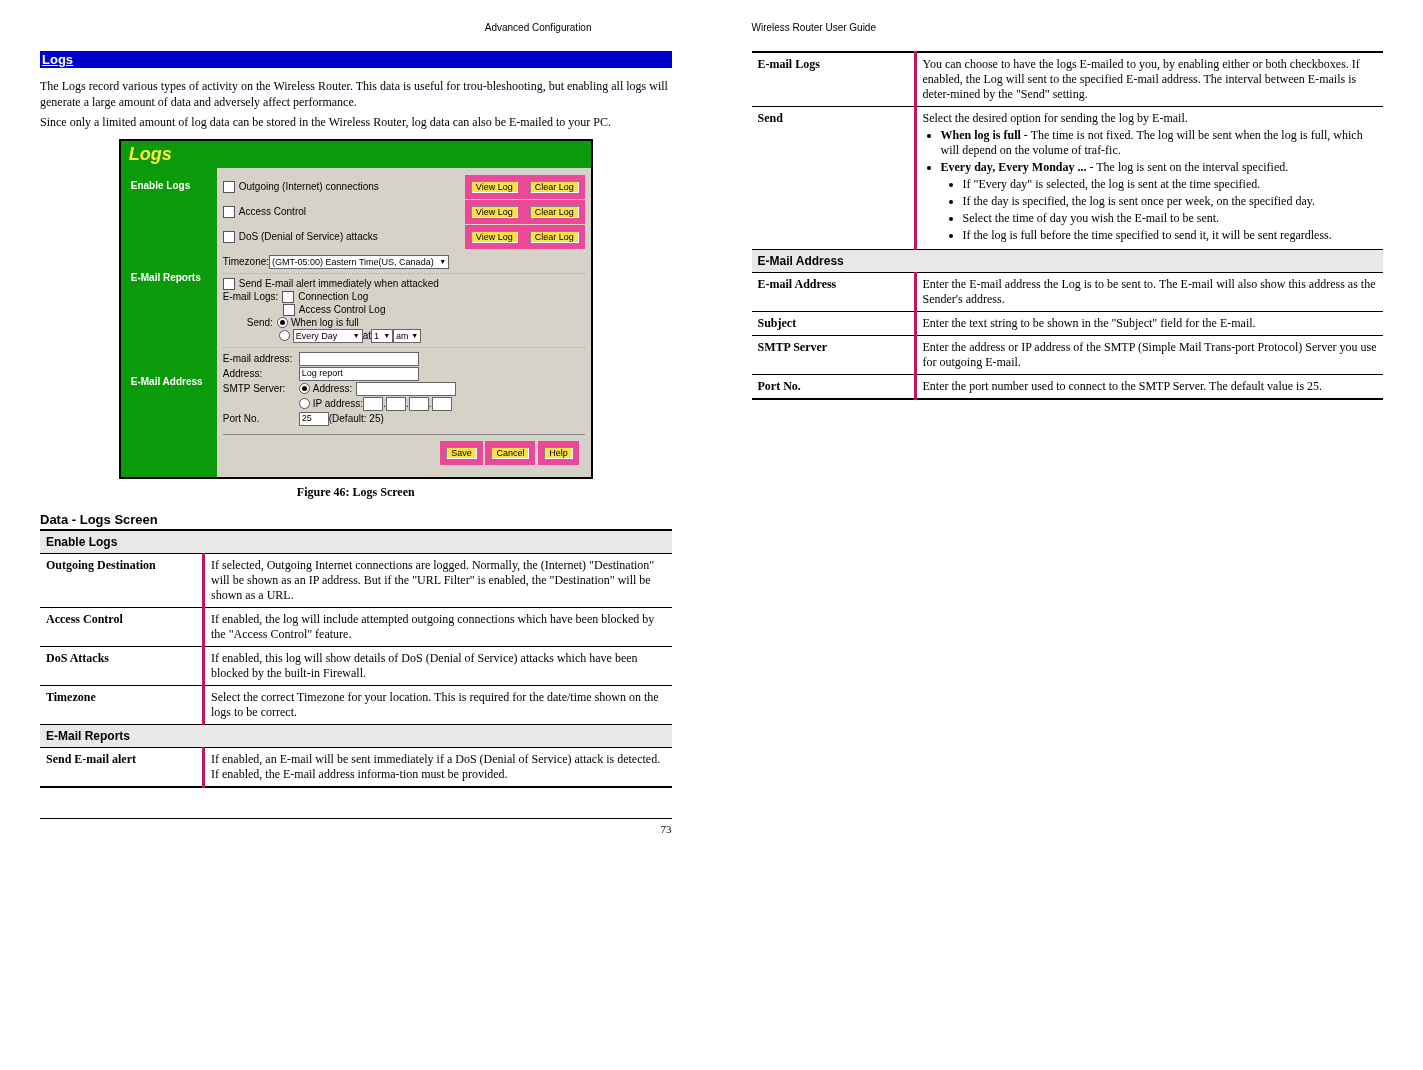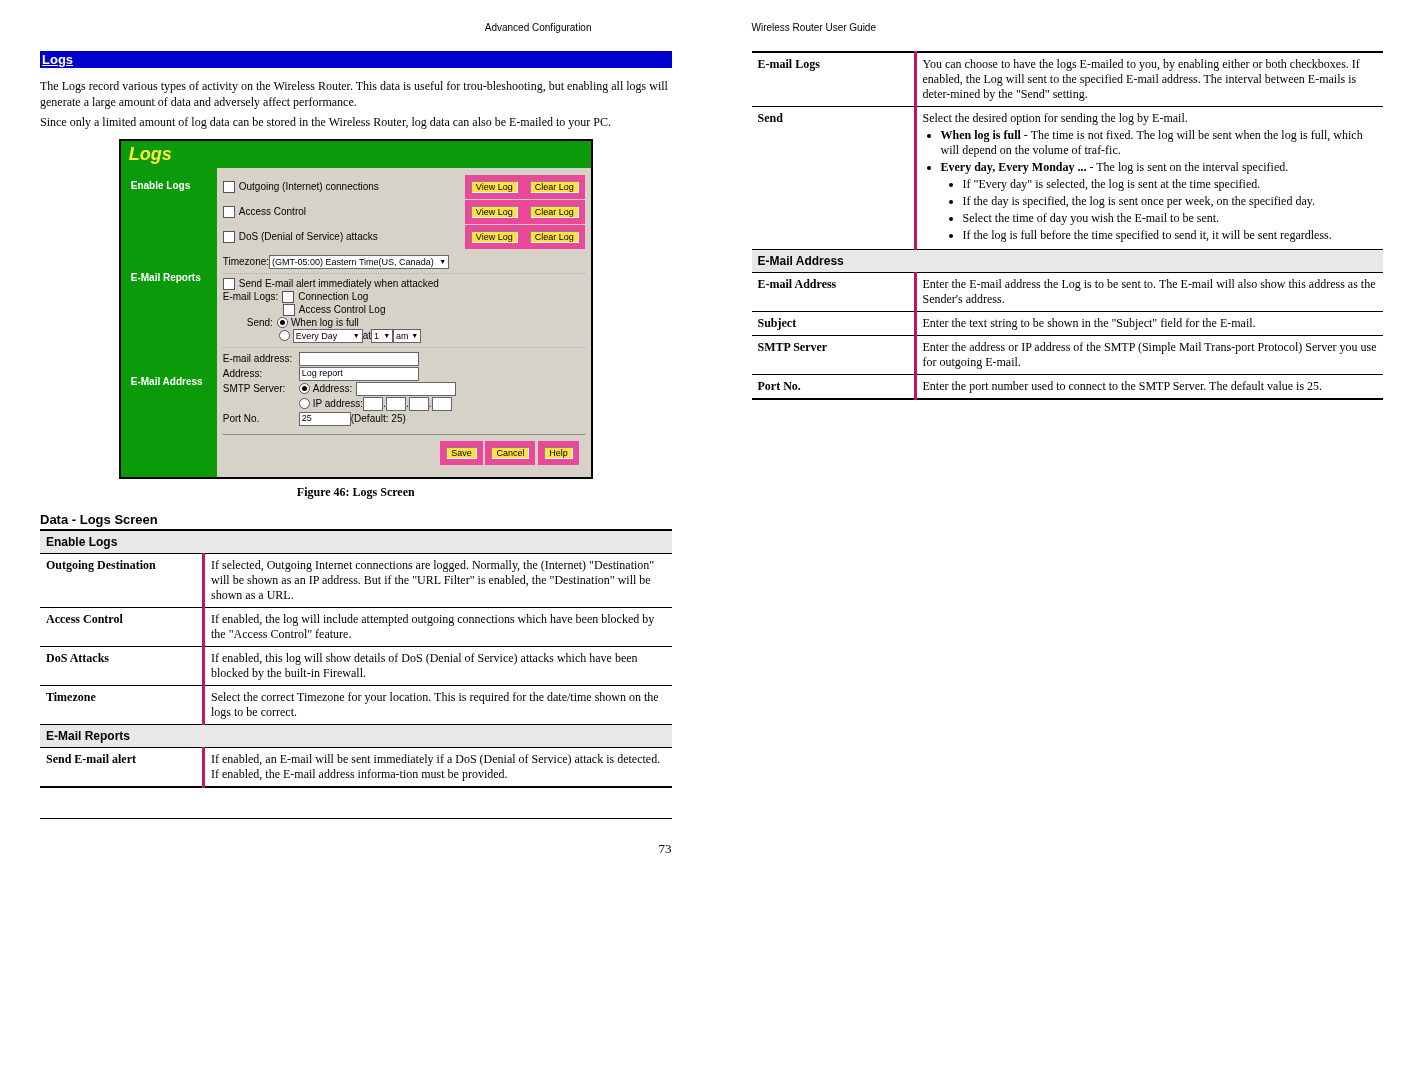--- a/index.html
+++ b/index.html
@@ -68,21 +68,21 @@
   }
   ul { margin: 2px 0 2px 18px; padding: 0; }
   ul ul { margin-left: 22px; list-style-type: disc; }
   li { margin: 2px 0; }
   .footer-line {
     border-top: 1px solid #000;
     margin-top: 30px;
     height: 20px;
     position: relative;
   }
-  .footer-num-right { position: absolute; right: 0; top: 22px; font-size:13px;}
+  .footer-num-right { position: absolute; right: 0; top: 4px; font-size:11px;}
   .footer-num-left-page .footer-num-right { right: 0; }
 
   
   .logs-window {
     width: 470px;
     margin: 8px auto 4px auto;
     border: 2px solid #000;
     background: #d6d2c8;
     font-family: Arial, sans-serif;
     font-size: 10px;
@@ -218,21 +218,21 @@
             </div>
           <div class="form-row">
               <span style="width:76px">SMTP Server:</span>
               <span class="radio sel"></span>
               <span>Address:</span> 
               <span class="txt" style="width:100px;margin-left:4px"></span>
             </div>
           <div class="form-row" style="padding-left:76px"><span class="radio"></span><span>IP address:</span> <span class="txt" style="width:20px"></span>.<span class="txt" style="width:20px"></span>.<span class="txt" style="width:20px"></span>.<span class="txt" style="width:20px"></span></div>
           <div class="form-row">
               <span style="width:76px">Port No.</span>
-              <span class="txt" style="width:52px">25</span> 
+              <span class="txt" style="width:30px">25</span> 
               <span>(Default: 25)</span>
             </div>
           <div class="button-bar">
             <span class="btn">Save</span>
             <span class="btn">Cancel</span>
             <span class="btn">Help</span>
           </div>
         </div>
       </div>
     </div>

